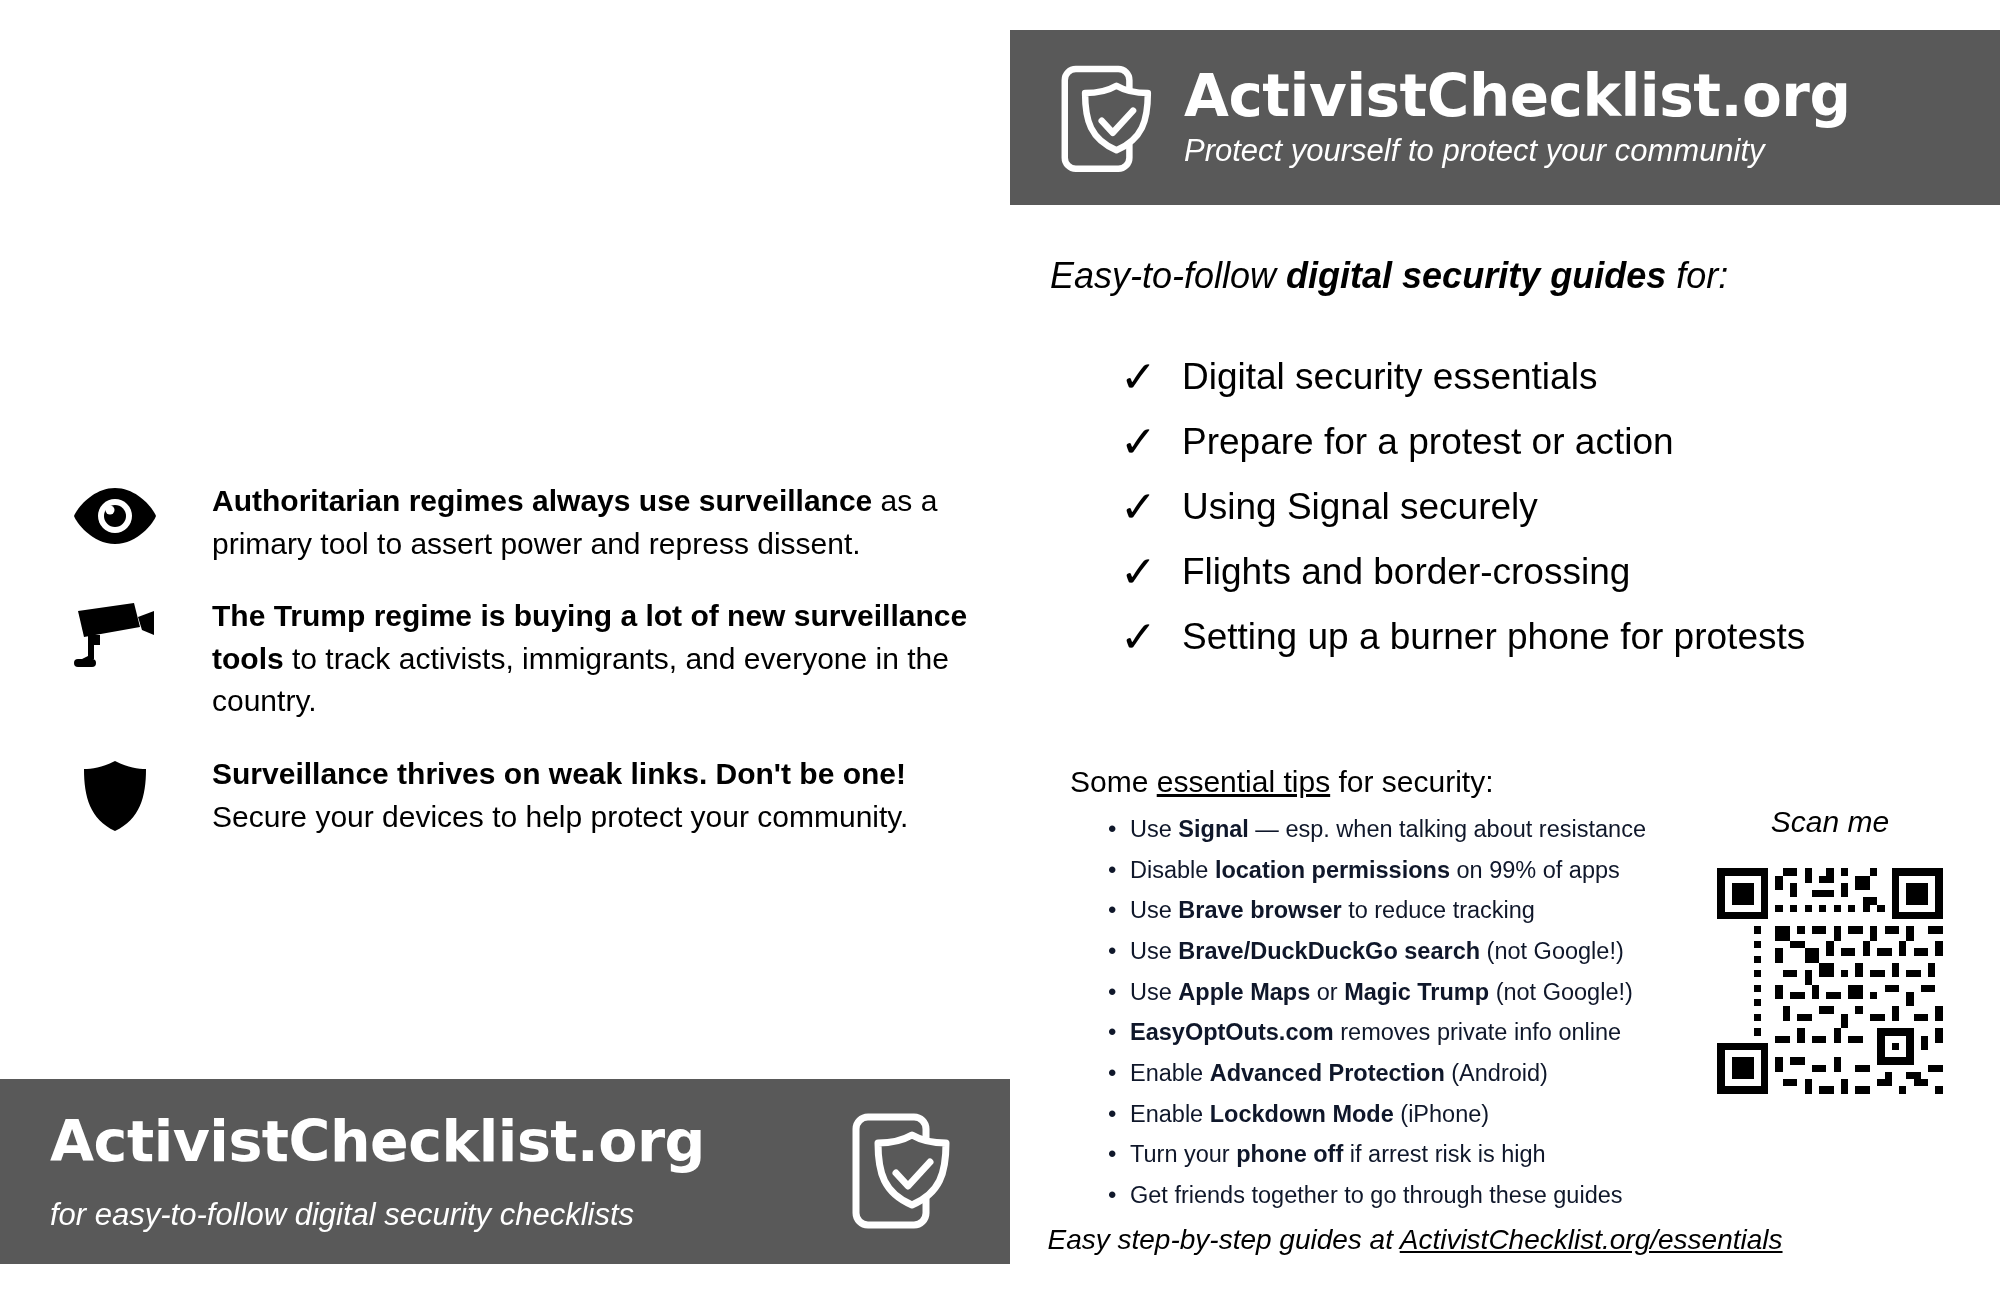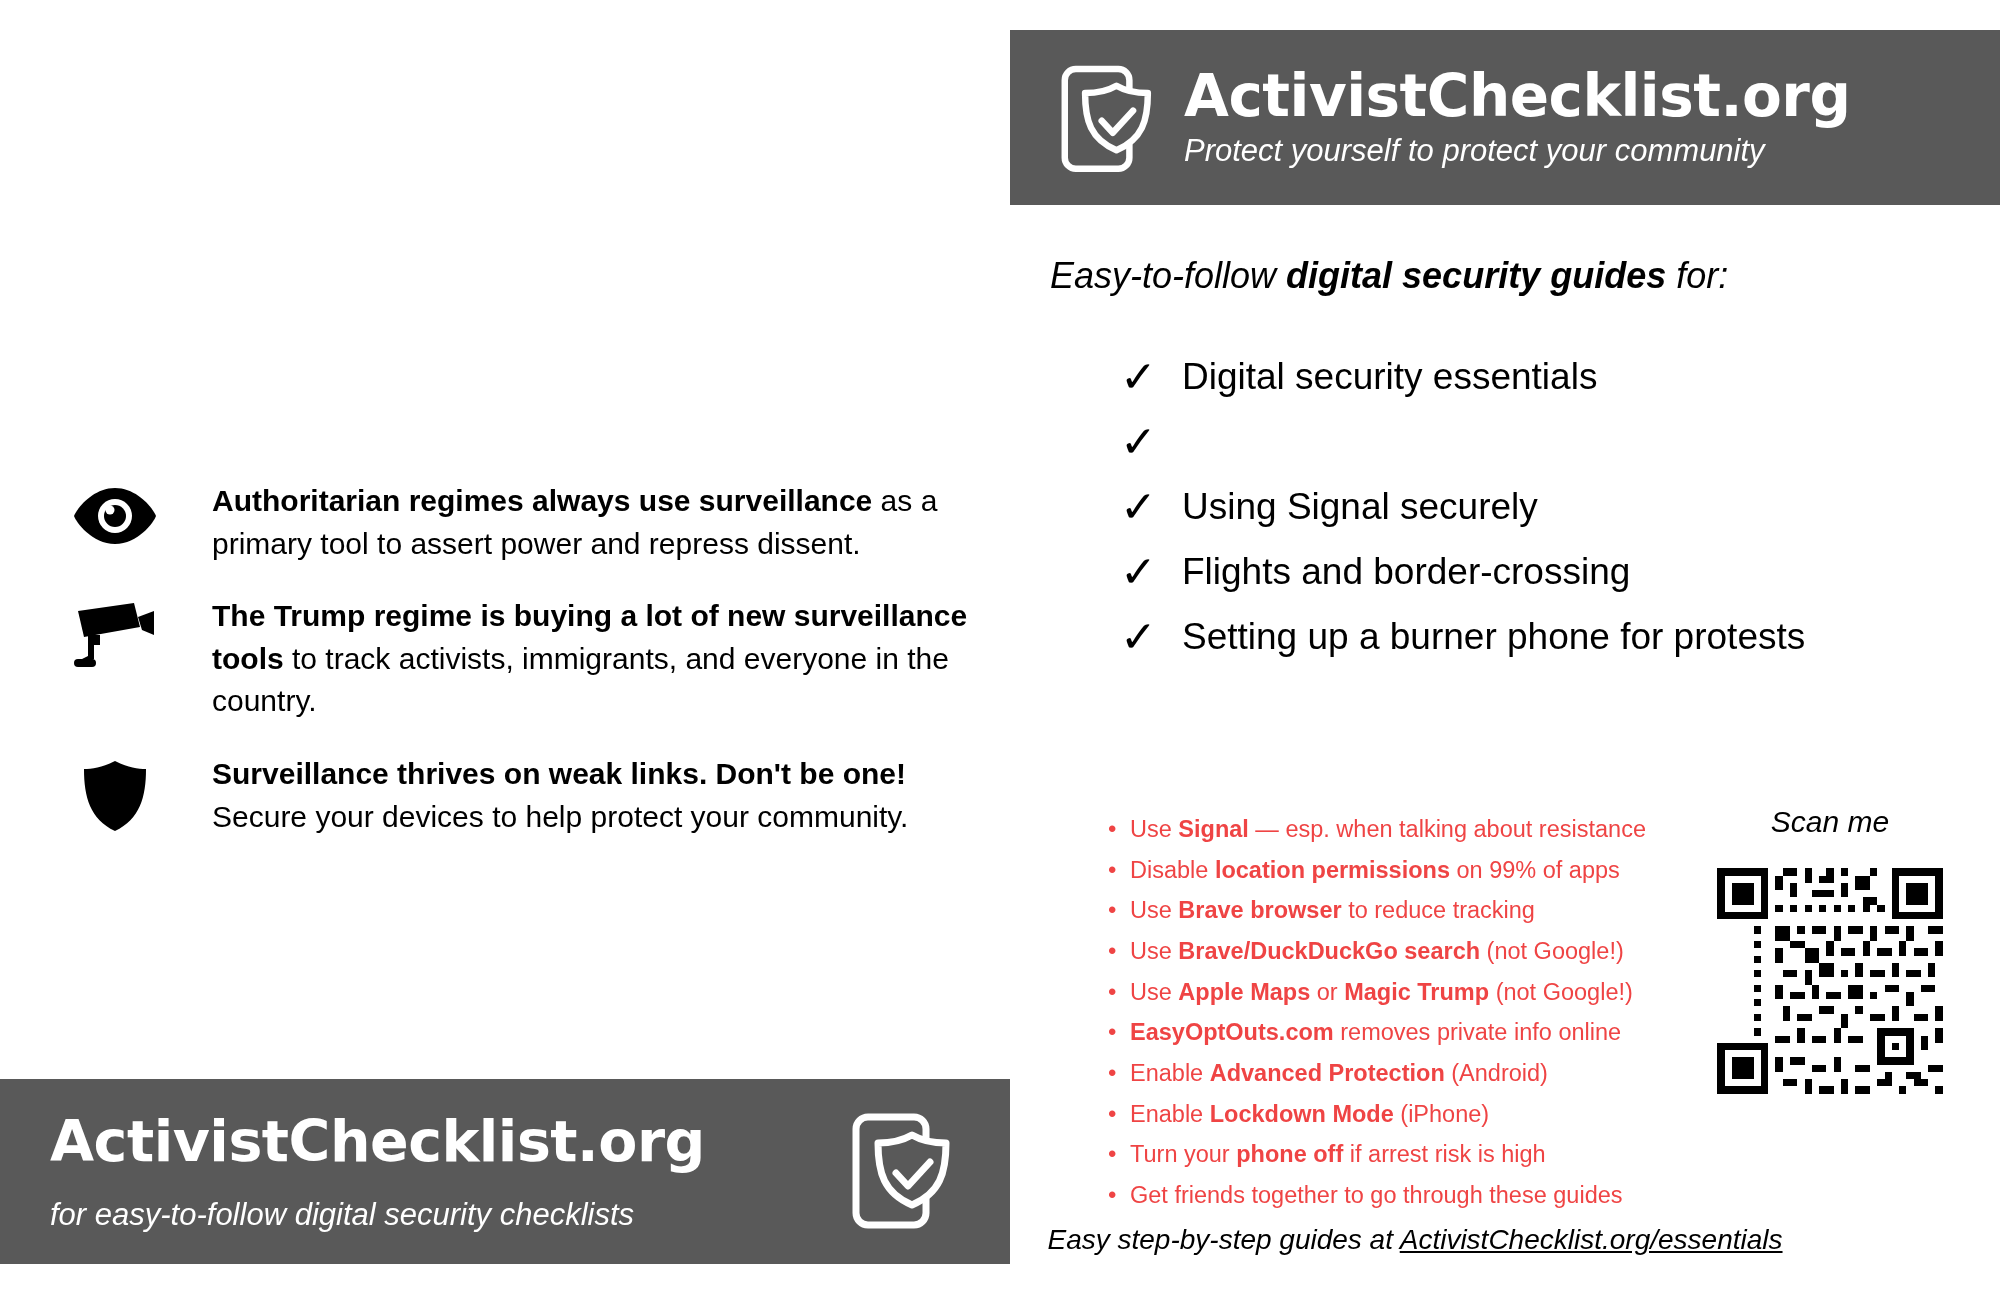--- a/index.html
+++ b/index.html
@@ -160,21 +160,21 @@
 
   .tips {
     position: absolute;
     left: 90px; top: 815px;
     width: 600px;
   }
   .tip {
     position: relative;
     font-size: 23.5px;
     line-height: 1.22;
-    color: #ef4444;
+    color: #0f172a;
     padding-left: 30px;
     margin-bottom: 12px;
   }
   .tip::before {
     content: "•";
     position: absolute;
     left: 8px; top: -1px;
     font-size: 24px;
   }
   .tip b { font-weight: bold; }
@@ -294,35 +294,39 @@
       <span>Easy-to-follow </span><b>digital security guides</b><span> for:</span>
     </div>
 
     <div class="guides-list">
       <div class="guide-item">
         <div class="check">✓</div>
         <div class="guide-label">Digital security essentials</div>
       </div>
       <div class="guide-item">
         <div class="check">✓</div>
+        <div class="guide-label">Prepare for a protest or action</div>
       </div>
       <div class="guide-item">
         <div class="check">✓</div>
         <div class="guide-label">Using Signal securely</div>
       </div>
       <div class="guide-item">
         <div class="check">✓</div>
         <div class="guide-label">Flights and border-crossing</div>
       </div>
       <div class="guide-item">
         <div class="check">✓</div>
         <div class="guide-label">Setting up a burner phone for protests</div>
       </div>
     </div>
 
+    <div class="tips-head">
+      <span>Some </span><u>essential tips</u><span> for security:</span>
+    </div>
 
     <div class="tips">
       <div class="tip">
         <span>Use </span><b>Signal</b><span> — esp. when talking about resistance</span>
       </div>
       <div class="tip">
         <span>Disable </span><b>location permissions</b><span> on 99% of apps</span>
       </div>
       <div class="tip">
         <span>Use </span><b>Brave browser</b><span> to reduce tracking</span>

